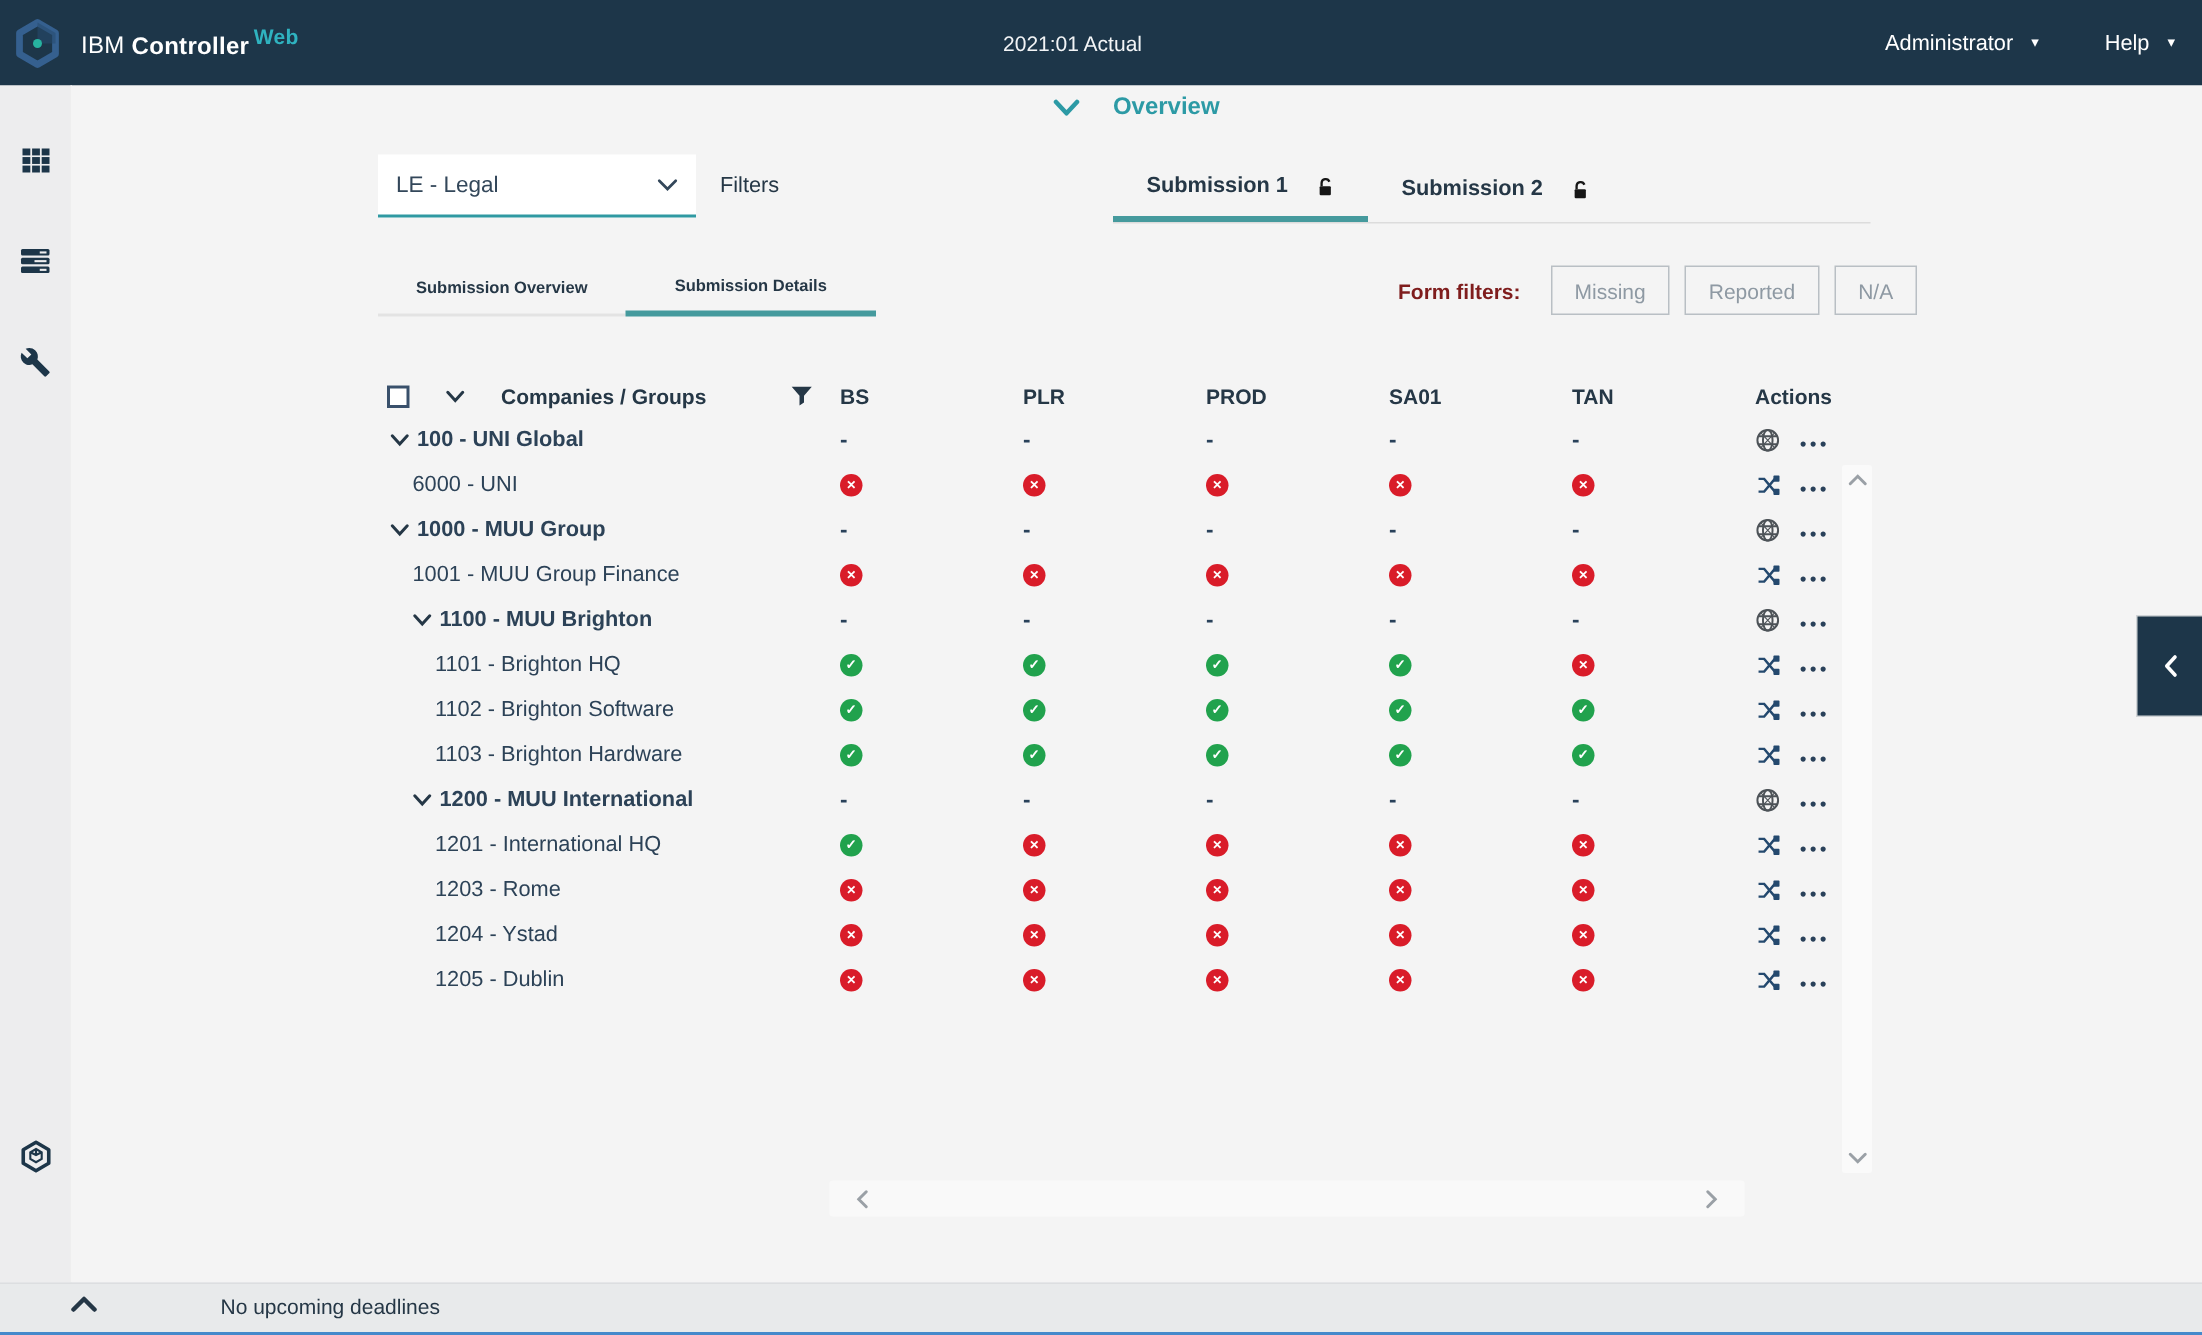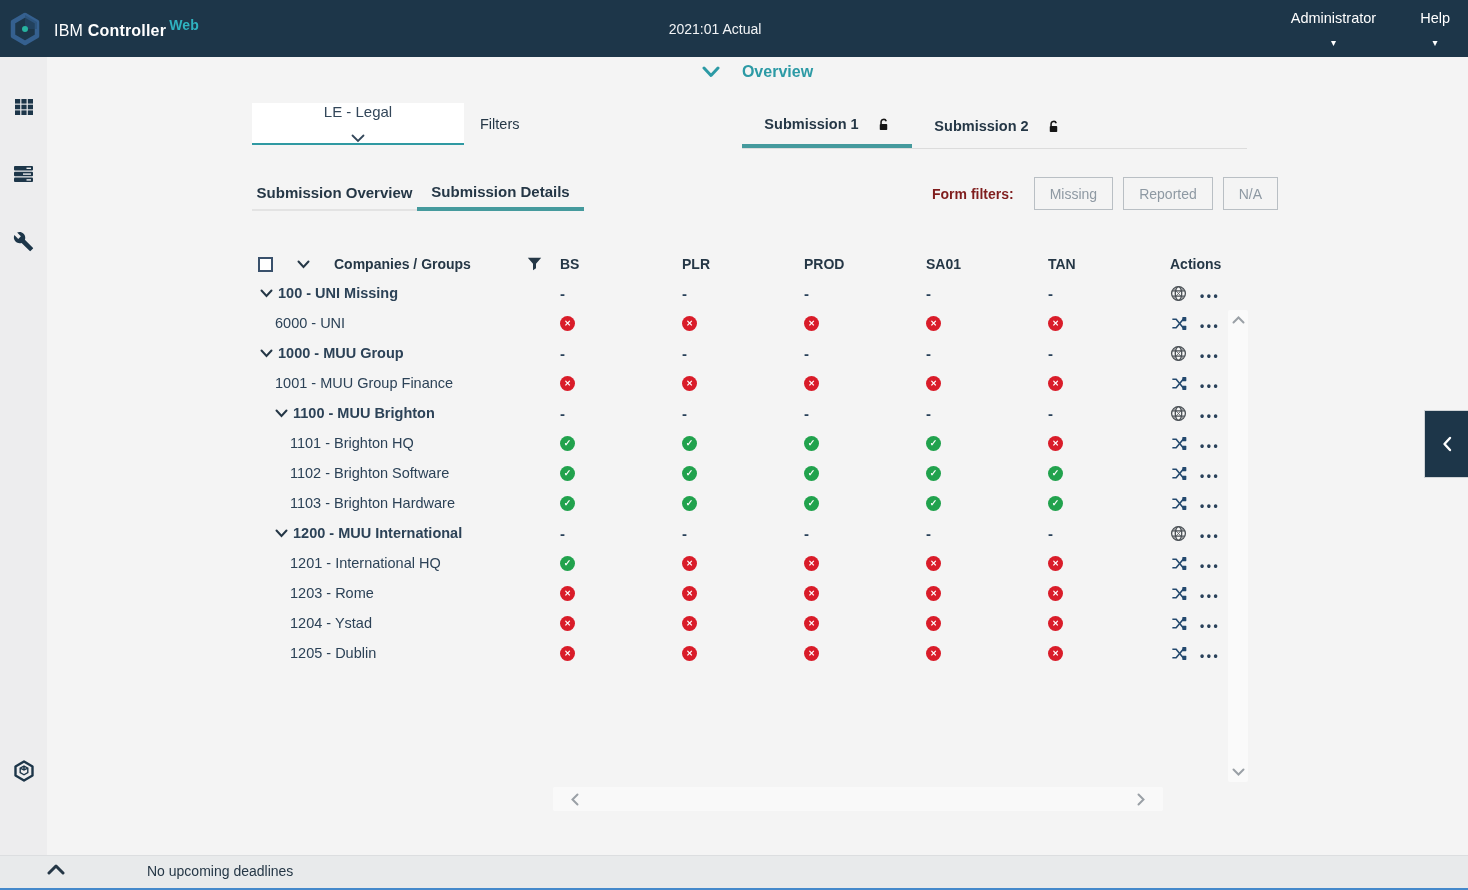--- a/index.html
+++ b/index.html
@@ -11,46 +11,46 @@
   svg{display:block;}
   
   .topbar{position:absolute;left:0;top:0;width:1468px;height:57px;background:#1d3649;display:flex;align-items:center;}
   .brand{display:flex;align-items:center;gap:12px;padding-left:8px;}
   .brand-text{color:#fff;font-size:16px;letter-spacing:.2px;}
   .brand-text .ibm{font-weight:400;}
   .brand-text .product{font-weight:700;margin-top:48px;}
   .brand-text .web{color:#2fb3c0;font-size:14px;font-weight:700;vertical-align:super;margin-left:3px;}
   .topbar-title{position:absolute;left:715px;transform:translateX(-50%);color:#f2f4f6;font-size:14px;}
   .topbar-menus{position:absolute;right:18px;display:flex;align-items:center;gap:44px;}
-  .top-menu{display:flex;align-items:center;gap:12px;color:#fff;font-size:14.5px;cursor:pointer;flex-direction:column;}
+  .top-menu{display:flex;align-items:center;gap:12px;color:#fff;font-size:14.5px;cursor:pointer;}
   .caret{color:#fff;font-size:10px;line-height:1;}
   
   .sidebar{position:absolute;left:0;top:57px;width:47px;height:798px;background:#ededee;border-right:1px solid #e4e4e4;}
   .side-btn{width:47px;height:44px;display:flex;align-items:center;justify-content:center;cursor:pointer;}
   .side-btn.b1{margin-top:28px;} .side-btn.b2{margin-top:23px;} .side-btn.b3{margin-top:23px;}
   .side-btn.bottom{position:absolute;bottom:62px;left:0;}
   
   .statusbar{position:absolute;left:0;top:855px;width:1468px;height:33px;background:#e8eaeb;border-top:1px solid #dcdee0;}
   .statusbar .chev-up{position:absolute;left:47px;top:8px;cursor:pointer;}
   .statusbar .msg{position:absolute;left:147px;top:7px;font-size:14px;color:#253746;}
   .accentline{position:absolute;left:0;top:888px;width:1468px;height:2px;background:#4589cb;}
   
   .content{position:absolute;left:47px;top:57px;width:1421px;height:798px;background:#f4f4f4;}
   .overview{position:absolute;left:0;top:6px;width:100%;display:flex;justify-content:center;align-items:center;gap:22px;cursor:pointer;}
   .overview .lbl{color:#2c9aa5;font-size:16px;font-weight:700;}
   
-  .structure-select{position:absolute;left:205px;top:46px;width:212px;height:42px;background:#fff;border-bottom:2px solid #2f99a2;display:flex;align-items:center;padding:0 12px;box-sizing:border-box;cursor:pointer;flex-direction:column;}
+  .structure-select{position:absolute;left:205px;top:46px;width:212px;height:42px;background:#fff;border-bottom:2px solid #2f99a2;display:flex;align-items:center;padding:0 12px;box-sizing:border-box;cursor:pointer;}
   .structure-select .val{font-size:15px;color:#33475a;flex:1;}
   .filters-label{position:absolute;left:433px;top:46px;height:42px;display:flex;align-items:center;font-size:14.5px;color:#253746;cursor:pointer;}
   .sub-tabs{position:absolute;left:695px;top:47px;width:505px;height:45px;display:flex;border-bottom:1px solid #dcdcdc;box-sizing:border-box;}
   .sub-tab{width:170px;display:flex;align-items:center;justify-content:center;gap:18px;font-size:14.5px;font-weight:700;color:#253746;cursor:pointer;box-sizing:border-box;}
   .sub-tab.active{border-bottom:4px solid #459a9d;}
   
   .detail-tabs{position:absolute;left:205px;top:118px;display:flex;height:36px;}
-  .detail-tab{display:flex;align-items:center;justify-content:center;font-size:15px;font-weight:700;color:#253746;cursor:pointer;box-sizing:border-box;border-bottom:2px solid #e3e3e3;}
+  .detail-tab{display:flex;align-items:center;justify-content:center;font-size:11px;font-weight:700;color:#253746;cursor:pointer;box-sizing:border-box;border-bottom:2px solid #e3e3e3;}
   .detail-tab.t0{width:165px;}
   .detail-tab.t1{width:167px;}
   .detail-tab.active{border-bottom:4px solid #459a9d;}
   
   .form-filters{position:absolute;left:885px;top:120px;height:33px;display:flex;align-items:center;gap:10px;}
   .form-filters .ff-label{font-size:14px;font-weight:700;color:#7f1d1d;margin-right:10px;}
   .ff-btn{height:33px;padding:0 15px;background:transparent;border:1px solid #b9bfc4;color:#8e99a3;font-size:14px;font-family:"Liberation Sans",sans-serif;cursor:pointer;}
   
   .table-wrap{position:absolute;left:205px;top:193px;width:996px;}
   .thead,.trow{display:grid;grid-template-columns:288px repeat(5,122px) 1fr;align-items:center;}
@@ -235,21 +235,21 @@
       <div class="th">Actions</div>
     </div>
     <div>
         <div class="trow group">
     <div class="cell-name" style="padding-left: 8px;">
       <span class="row-chevron">
         <svg width="13" height="9" viewBox="0 0 13 9">
                 <polyline points="1.5,1.5 6.5,7 11.5,1.5" fill="none" stroke="#253746" stroke-width="2" stroke-linecap="round"></polyline>
               </svg>
       </span>
-      <span class="row-label">100 - UNI Missing</span>
+      <span class="row-label">100 - UNI Global</span>
     </div>
     <div class="cell-status st-dash"></div>
     <div class="cell-status st-dash"></div>
     <div class="cell-status st-dash"></div>
     <div class="cell-status st-dash"></div>
     <div class="cell-status st-dash"></div>
     <div class="cell-action act-globe">
       <span class="icon-globe">
         <svg width="17" height="17" viewBox="0 0 18 18">
           <g fill="none" stroke="#4d5358" stroke-width="1.4">

